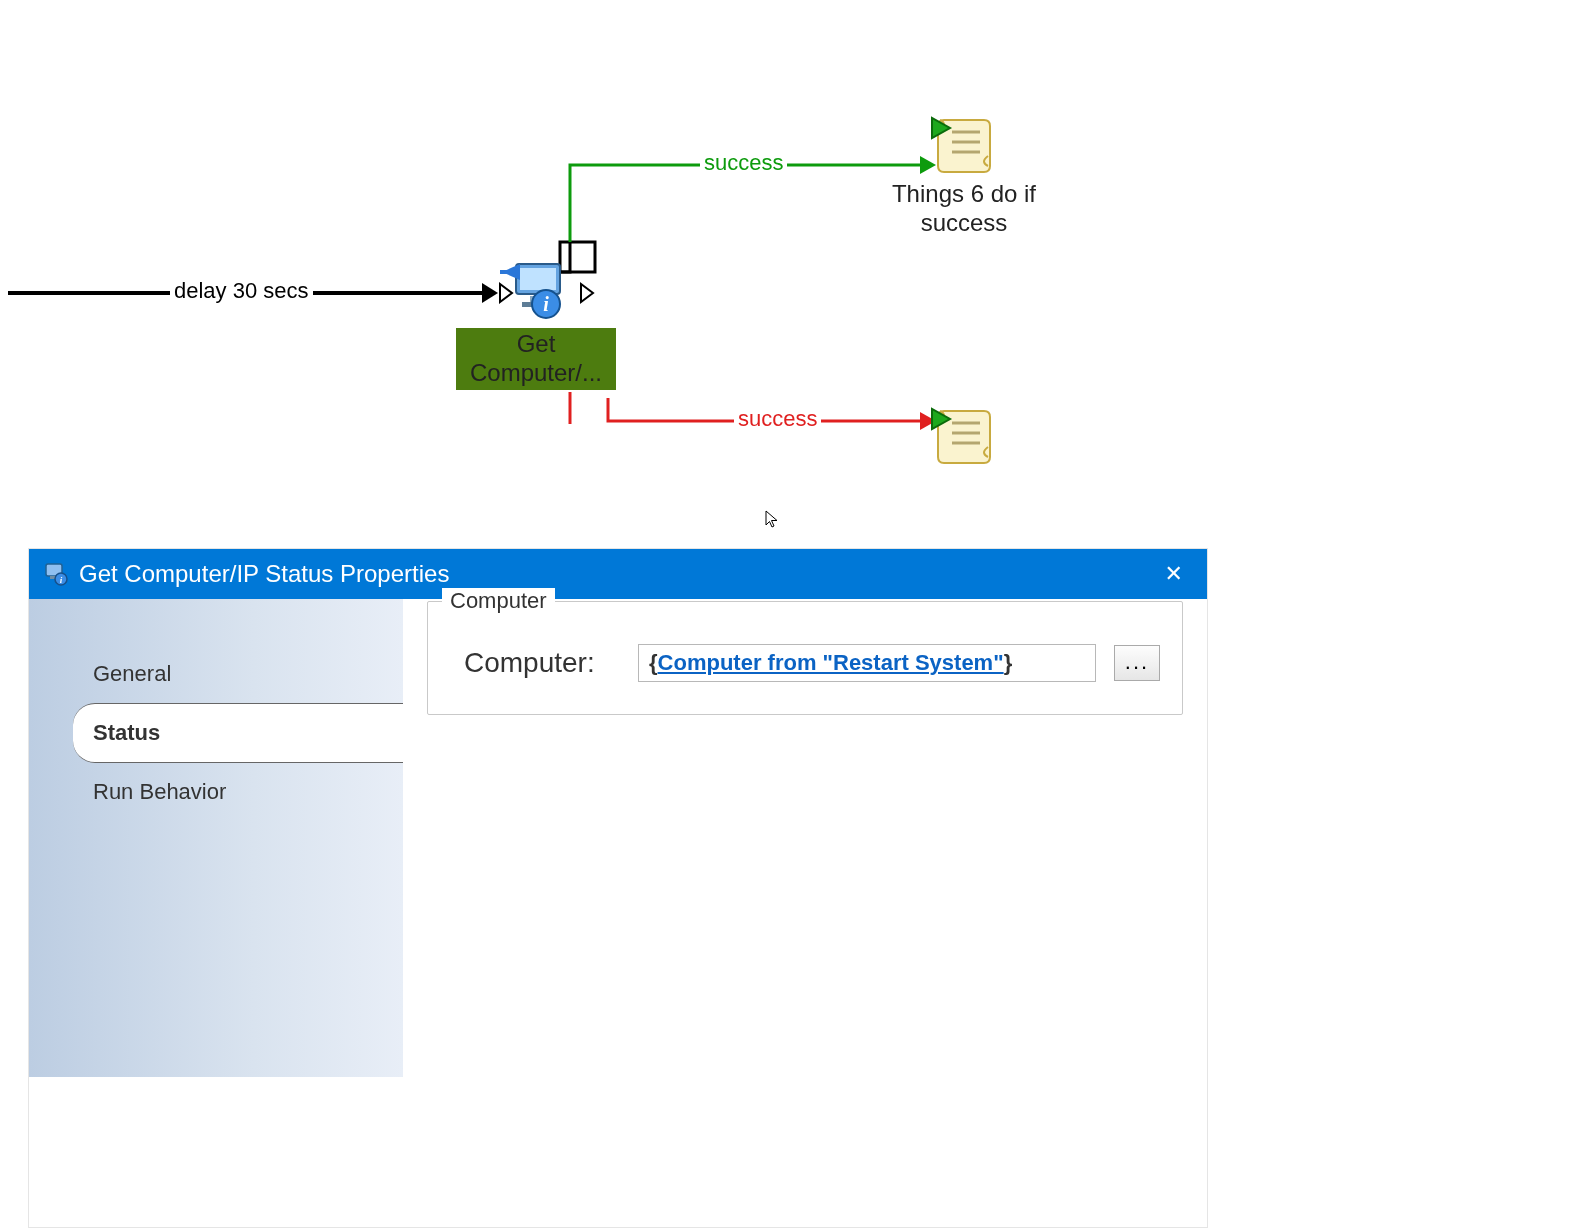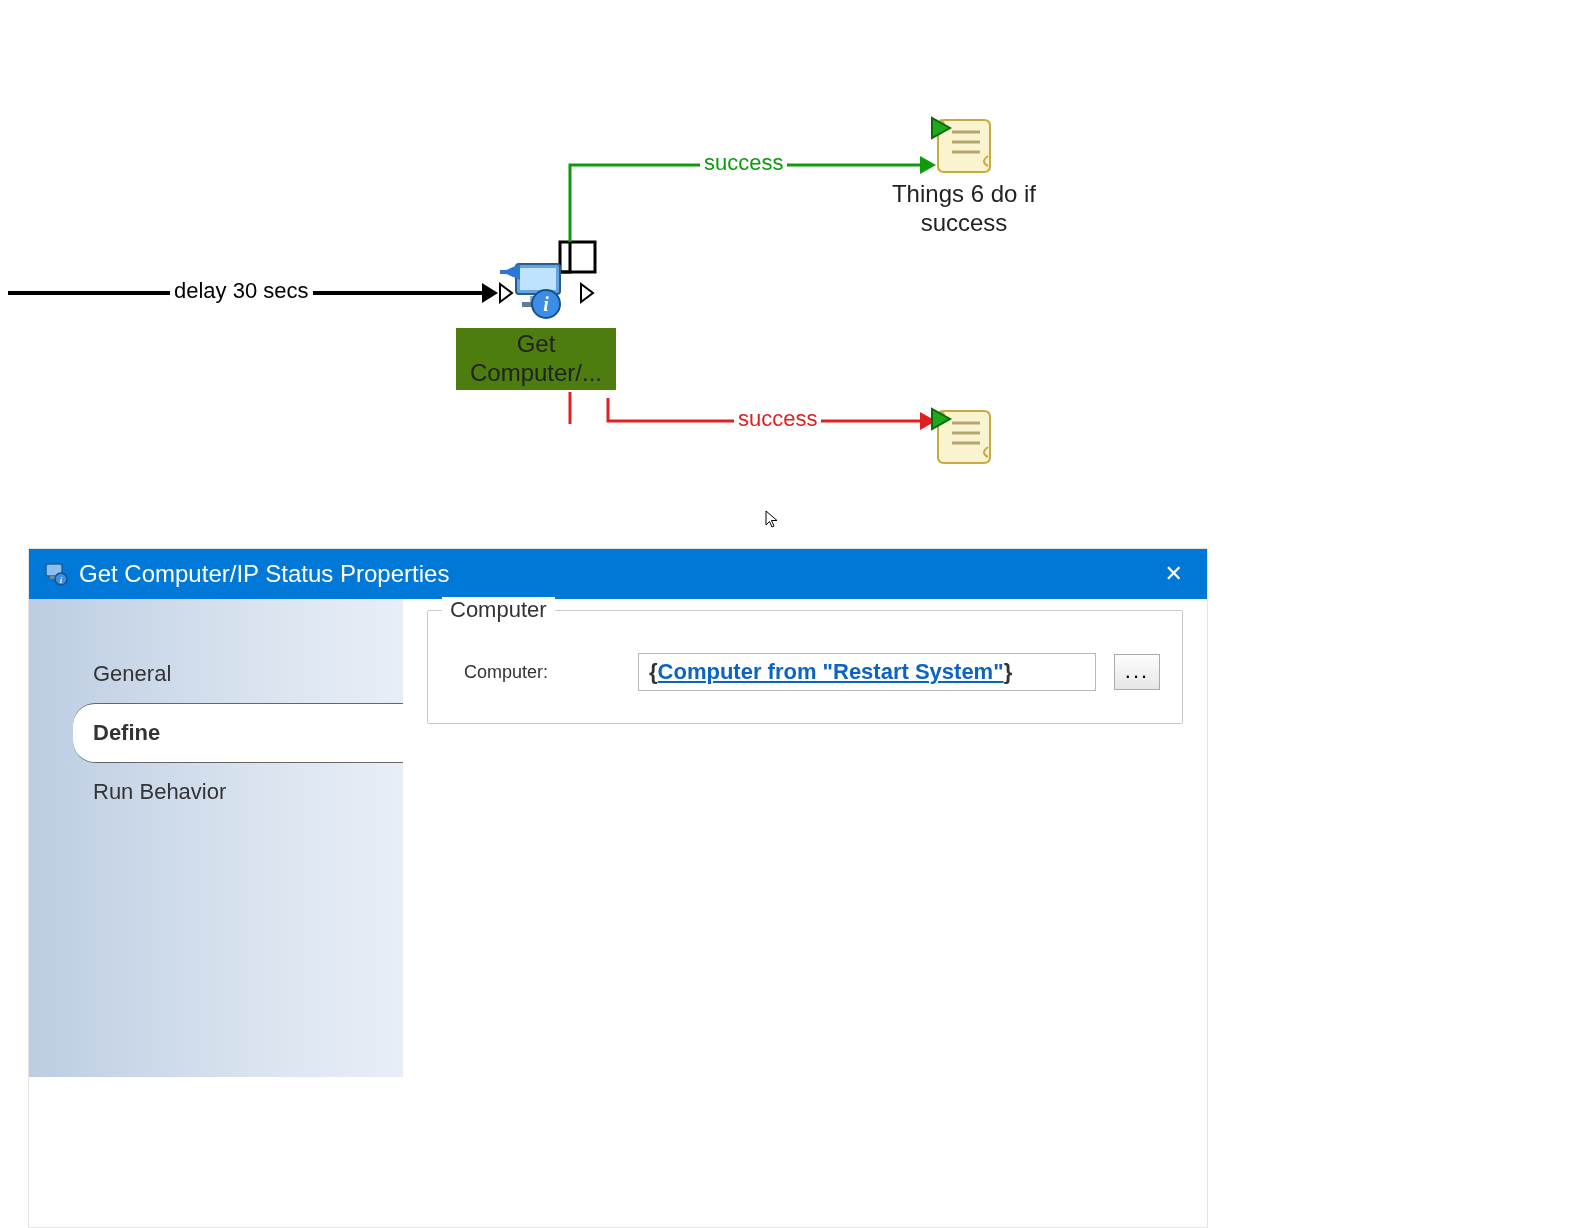--- a/index.html
+++ b/index.html
@@ -127,21 +127,21 @@
     position: relative;
   }
   .sidebar .item.active:before {
     content: "";
     position: absolute;
     left: -6px; top: 4px;
     width: 10px; height: calc(100% - 8px);
   }
   .main {
     flex: 1;
-    padding: 11px 24px;
+    padding: 2px 24px;
   }
   .groupbox {
     border: 1px solid #c9c9c9;
     border-radius: 2px;
     padding: 24px 22px 32px 22px;
     position: relative;
   }
   .groupbox .legend {
     position: absolute;
     top: -14px;
@@ -152,21 +152,21 @@
     color: #333;
   }
   .form-row {
     display: flex;
     align-items: center;
     gap: 18px;
     margin-top: 18px;
   }
   .form-row .flabel {
     width: 170px;
-    font-size: 18px;
+    font-size: 28px;
     color: #333;
     padding-left: 14px;
   }
   .textfield {
     flex: 1;
     border: 1px solid #b8b8b8;
     height: 38px;
     display: flex;
     align-items: center;
     padding: 0 10px;
@@ -287,21 +287,21 @@
     </div>
     <div class="close-x">
       <span>✕</span>
     </div>
   </div>
 
 
   <div class="body-area">
     <div class="sidebar">
       <div class="item">General</div>
-      <div class="item active">Define</div>
+      <div class="item active">Status</div>
       <div class="item">Run Behavior</div>
     </div>
 
     <div class="main">
       <div class="groupbox">
         <span class="legend">Computer</span>
         <div class="form-row">
           <div class="flabel">Computer:</div>
           <div class="textfield">
             <span class="brace">{</span>

